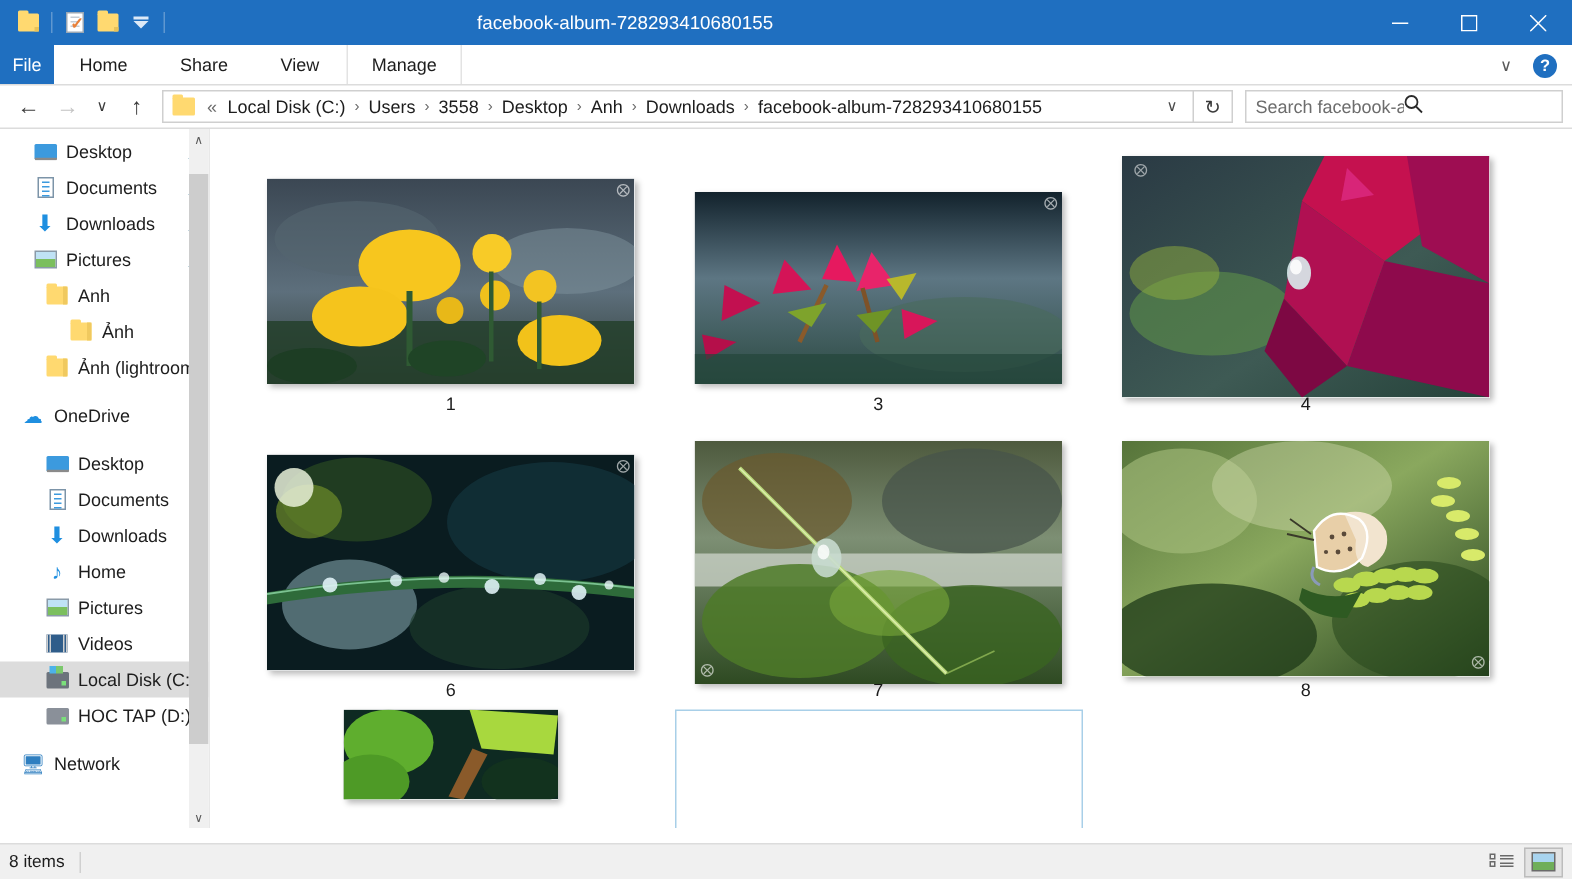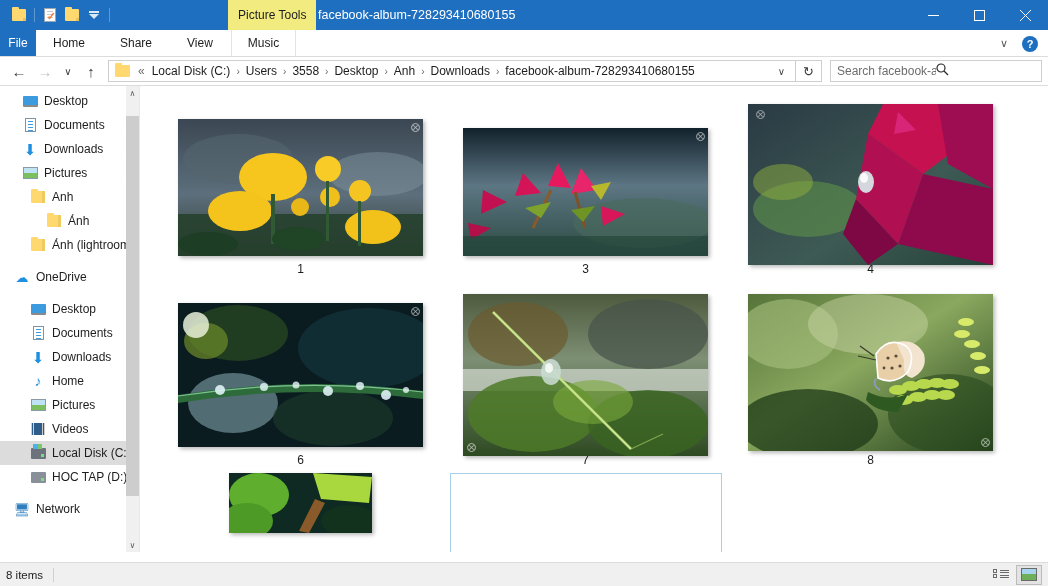--- a/index.html
+++ b/index.html
@@ -328,21 +328,20 @@
       </div>
     <div class="qat-btn">
       <span class="chev-dn-wrap">
           <span class="chev-bar"></span>
           <span class="chev-dn"></span>
         </span>
     </div>
     <div class="qat-sep"></div>
   </div>
 
-  <div class="ctx-tab">Picture Tools</div>
   <div class="win-title">facebook-album-728293410680155</div>
 
   <div class="win-ctrls">
     <div class="win-btn">
       <svg width="11" height="11" viewBox="0 0 11 11">
           <rect x="0" y="5" width="11" height="1" fill="#ffffff"></rect>
         </svg>
     </div>
     <div class="win-btn">
       <svg width="11" height="11" viewBox="0 0 11 11">
@@ -355,21 +354,21 @@
         </svg>
     </div>
   </div>
 </div>
 
 <div class="ribbon">
   <div class="tab-file">File</div>
   <div class="tab">Home</div>
   <div class="tab">Share</div>
   <div class="tab">View</div>
-  <div class="tab-manage">Music</div>
+  <div class="tab-manage">Manage</div>
   <div class="ribbon-right">
     <div class="rb-chev">∨</div>
     <div class="help-ico">?</div>
   </div>
 </div>
 
 <div class="addrbar">
   <div class="nav-btn">←</div>
   <div class="nav-btn disabled">→</div>
   <div class="nav-btn small">∨</div>

